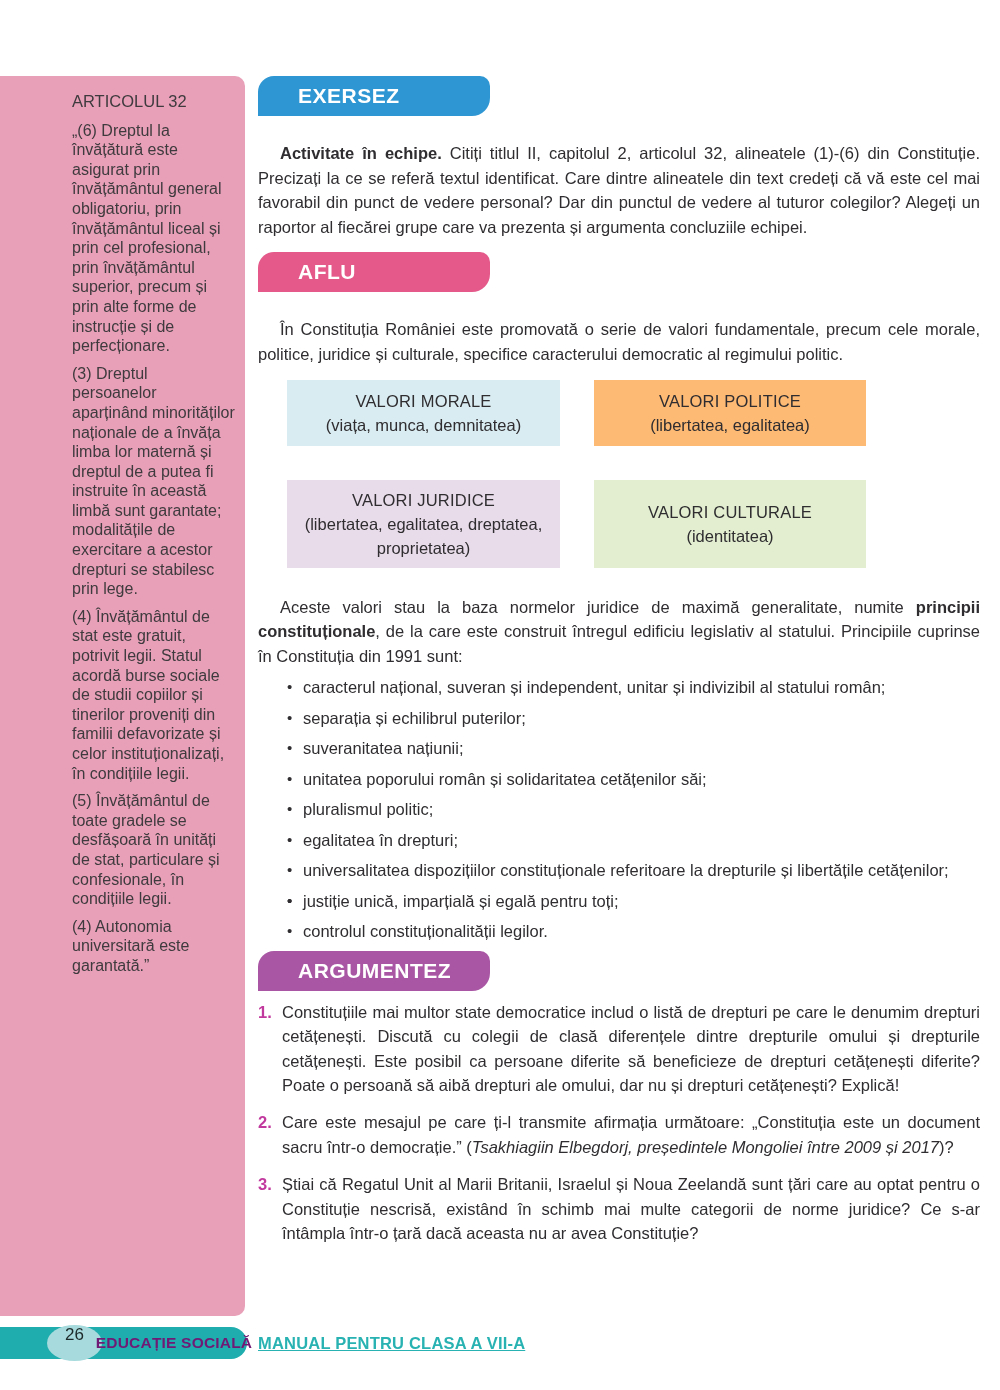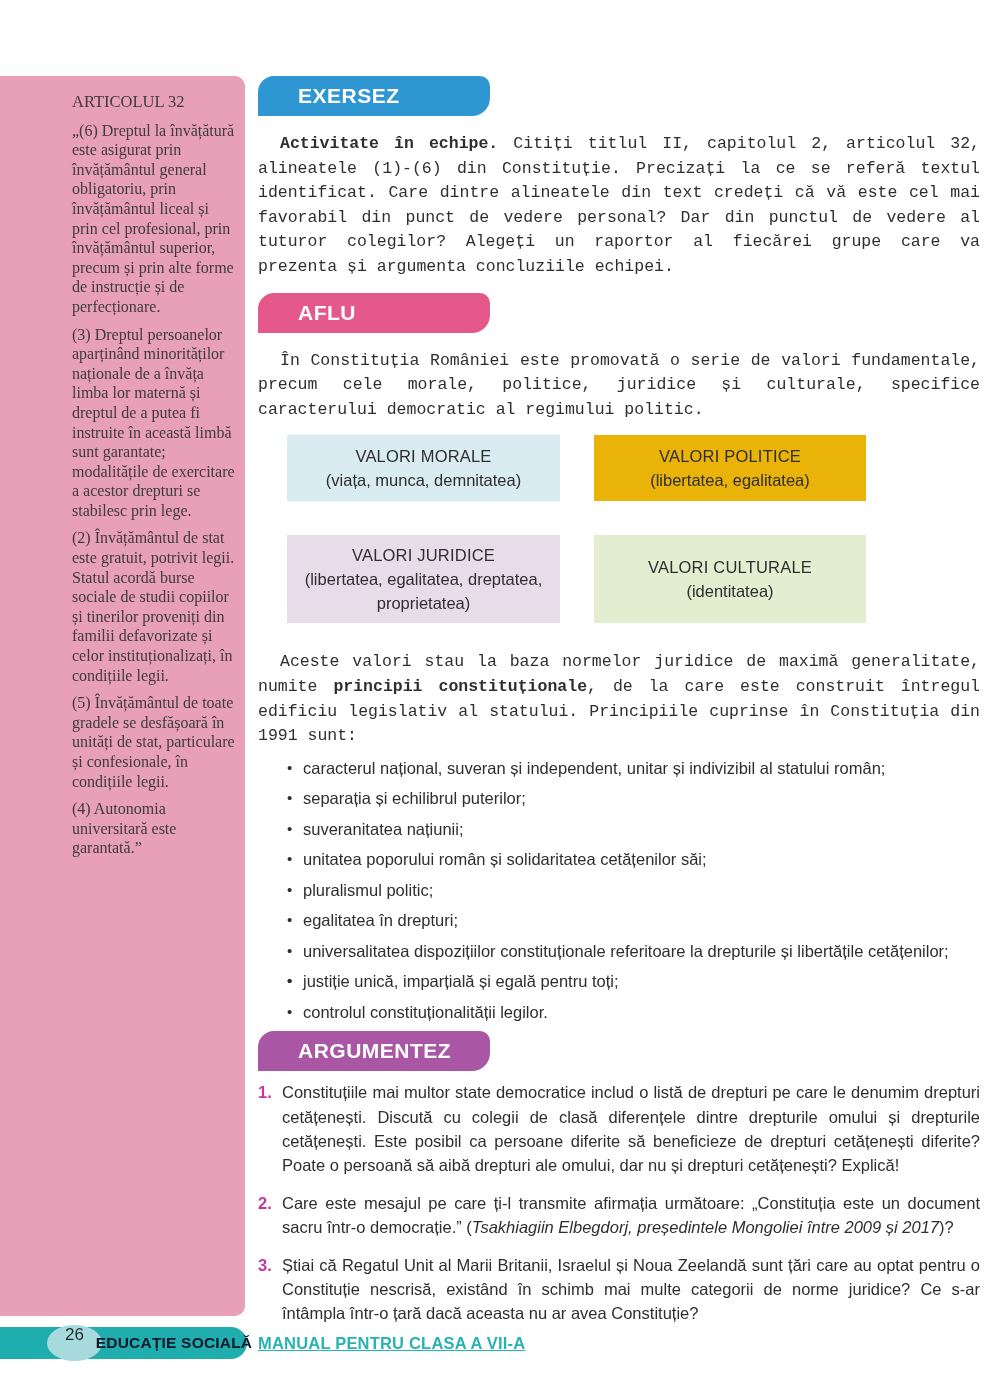--- a/index.html
+++ b/index.html
@@ -7,32 +7,31 @@
     width:1000px;height:1390px;position:relative;background:#ffffff;
     font-family:"Liberation Sans", sans-serif;color:#2f2d30;
     -webkit-font-smoothing:antialiased;
   }
   
   .sidebar{
     position:absolute;left:0;top:76px;width:245px;height:1240px;
     border-radius:0 10px 10px 0;box-sizing:border-box;
     padding:16px 10px 0 72px;color:#3e3a3d;font-size:16px;line-height:19.6px;
     overflow:hidden;
-    font-family:Liberation Serif, serif;
   }
   .sb-title{margin-bottom:9px;font-size:16.5px;}
   .sb-para{margin-bottom:8px;}
   
   .content{position:absolute;left:258px;top:76px;width:722px;}
   .section-header{
     width:232px;height:40px;box-sizing:border-box;padding-left:40px;
     display:flex;align-items:center;border-radius:16px 10px 18px 0;
     color:#fff;font-weight:700;font-size:21px;letter-spacing:.5px;
   }
-  .para{margin:16px 0 0;text-align:justify;font-size:16.5px;line-height:24.6px;font-family:Liberation Mono, monospace;}
+  .para{margin:25px 0 0;text-align:justify;font-size:16.5px;line-height:24.6px;}
   .indent{text-indent:22px;}
   .boxes{
     margin:13px 0 0 29px;width:573px;display:grid;
     grid-template-columns:273px 272px;grid-template-rows:66px 88px;
     column-gap:28px;row-gap:21px;gap:34px;
   }
   .vbox{
     display:flex;flex-direction:column;align-items:center;justify-content:center;
     text-align:center;font-size:16.5px;line-height:24px;padding:0 8px;box-sizing:border-box;
   }
@@ -56,36 +55,36 @@
     position:absolute;left:0;top:1327px;width:247px;height:32px;
     border-radius:0 16px 16px 0;
   }
   .page-badge{
     position:absolute;left:47px;top:-2px;width:55px;height:36px;border-radius:50%;
     display:flex;justify-content:center;color:#1d2a2a;font-size:17px;
   }
   .subject{
     position:absolute;left:108px;top:0;width:132px;height:32px;
     display:flex;align-items:center;justify-content:center;
-    color:#0f172a;font-weight:700;font-size:15.5px;letter-spacing:.2px;white-space:nowrap;
+    color:#701a75;font-weight:700;font-size:15.5px;letter-spacing:.2px;white-space:nowrap;
   }
   .manual{
     position:absolute;left:258px;top:1334px;color:#29b2b2;font-weight:700;
     font-size:16.5px;letter-spacing:.2px;white-space:nowrap;text-decoration:underline;
   }
 </style>
 </head>
 <body>
 
 <aside class="sidebar" style="background-color: rgb(232, 160, 184);">
   <div class="sb-title">ARTICOLUL 32</div>
   <div>
       <div class="sb-para"><span>„(6) Dreptul la învățătură este asigurat prin învățământul general obligatoriu, prin învățământul liceal și prin cel profesional, prin învățământul superior, precum și prin alte forme de instrucție și de perfecționare.</span></div>
       <div class="sb-para"><span>(3) Dreptul persoanelor aparținând minorităților naționale de a învăța limba lor maternă și dreptul de a putea fi instruite în această limbă sunt garantate; modalitățile de exercitare a acestor drepturi se stabilesc prin lege.</span></div>
-      <div class="sb-para"><span>(2) Învățământul de stat este gratuit, potrivit legii. Statul acordă burse sociale de studii copiilor și tinerilor proveniți din familii defavorizate și celor instituționalizați, în condițiile legii.</span></div>
+      <div class="sb-para"><span>(4) Învățământul de stat este gratuit, potrivit legii. Statul acordă burse sociale de studii copiilor și tinerilor proveniți din familii defavorizate și celor instituționalizați, în condițiile legii.</span></div>
       <div class="sb-para"><span>(5) Învățământul de toate gradele se desfășoară în unități de stat, particulare și confesionale, în condițiile legii.</span></div>
       <div class="sb-para"><span>(4) Autonomia universitară este garantată.”</span></div>
     </div>
 </aside>
 
 <main class="content">
   <div class="section-header" style="background-color: rgb(46, 151, 211);">
     <span>EXERSEZ</span>
   </div>
   <p class="para indent"><span style="font-weight: 700;">Activitate în echipe.</span><span> Citiți titlul II, capitolul 2, articolul 32, alineatele (1)-(6) din Constituție. Precizați la ce se referă textul identificat. Care dintre alineatele din text credeți că vă este cel mai favorabil din punct de vedere personal? Dar din punctul de vedere al tuturor colegilor? Alegeți un raportor al fiecărei grupe care va prezenta și argumenta concluziile echipei.</span></p>
@@ -93,21 +92,21 @@
   <div class="section-header" style="margin-top: 13px; background-color: rgb(228, 89, 138);">
     <span>AFLU</span>
   </div>
   <p class="para indent">În Constituția României este promovată o serie de valori fundamentale, precum cele morale, politice, juridice și culturale, specifice caracterului democratic al regimului politic.</p>
 
   <div class="boxes">
     <div class="vbox" style="background-color: rgb(217, 236, 241);">
       <div class="vtitle">VALORI MORALE</div>
       <div>(viața, munca, demnitatea)</div>
     </div>
-    <div class="vbox" style="background-color: #eab308;">
+    <div class="vbox" style="background-color: #fdba74;">
       <div class="vtitle">VALORI POLITICE</div>
       <div>(libertatea, egalitatea)</div>
     </div>
     <div class="vbox" style="background-color: rgb(233, 220, 234);">
       <div class="vtitle">VALORI JURIDICE</div>
       <div>(libertatea, egalitatea, dreptatea, proprietatea)</div>
     </div>
     <div class="vbox" style="background-color: rgb(226, 238, 207);">
       <div class="vtitle">VALORI CULTURALE</div>
       <div>(identitatea)</div>

